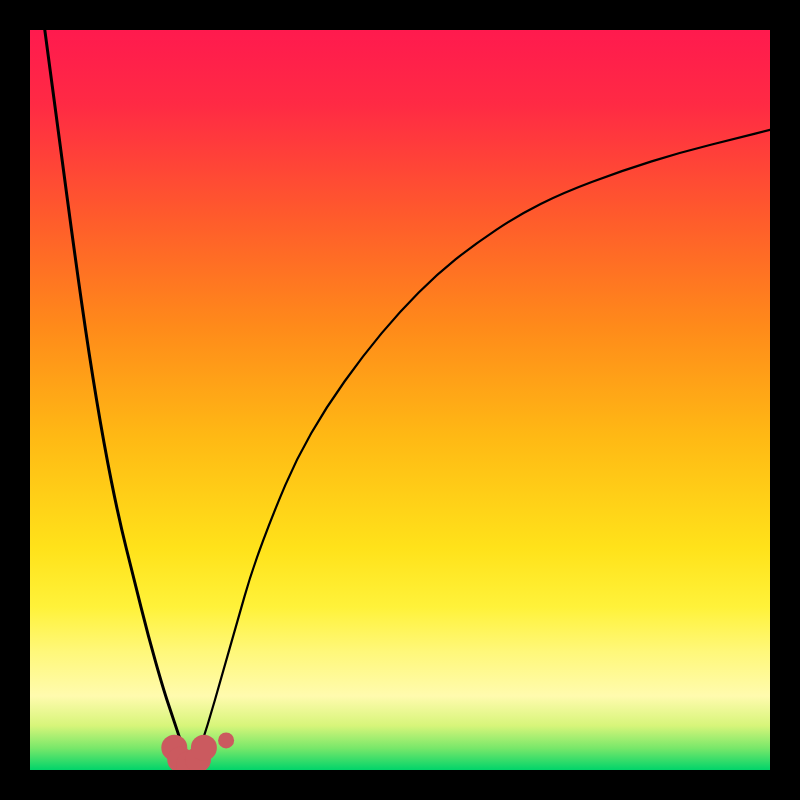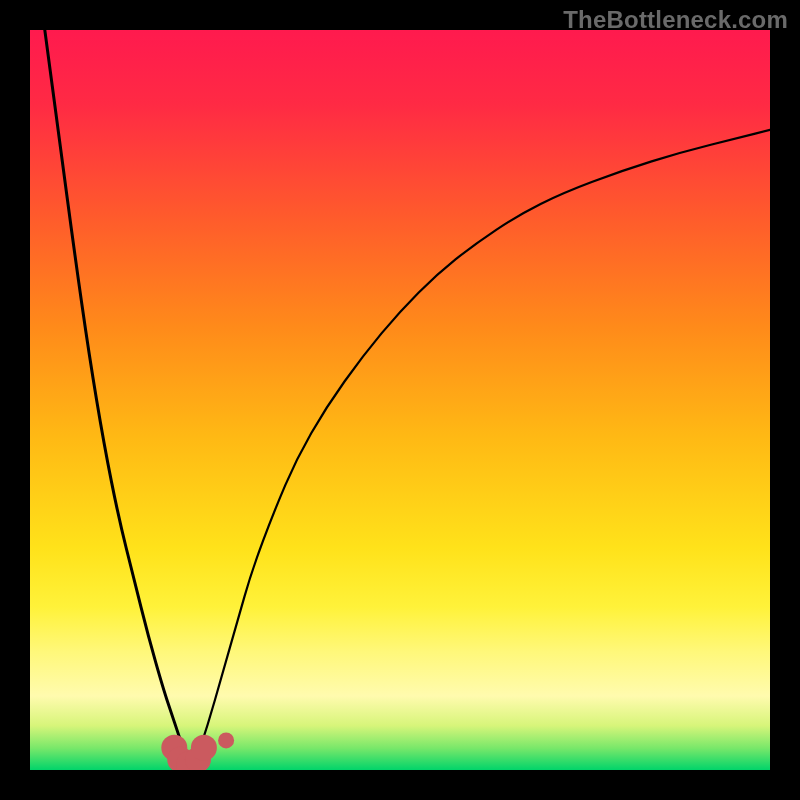--- a/index.html
+++ b/index.html
@@ -69,14 +69,13 @@
           <circle cx="144.30" cy="717.80" r="13" fill="#cb5a5f"></circle>
           <circle cx="150.22" cy="729.64" r="13" fill="#cb5a5f"></circle>
           <circle cx="159.10" cy="734.08" r="13" fill="#cb5a5f"></circle>
           <circle cx="167.98" cy="729.64" r="13" fill="#cb5a5f"></circle>
           <circle cx="173.90" cy="717.80" r="13" fill="#cb5a5f"></circle>
           <circle cx="196.10" cy="710.40" r="8" fill="#cb5a5f"></circle>
         </g>
     </svg>
   </div>
 
-  <div class="watermark">TheBottleneck.com</div>
 </div>
 
 </body></html>

